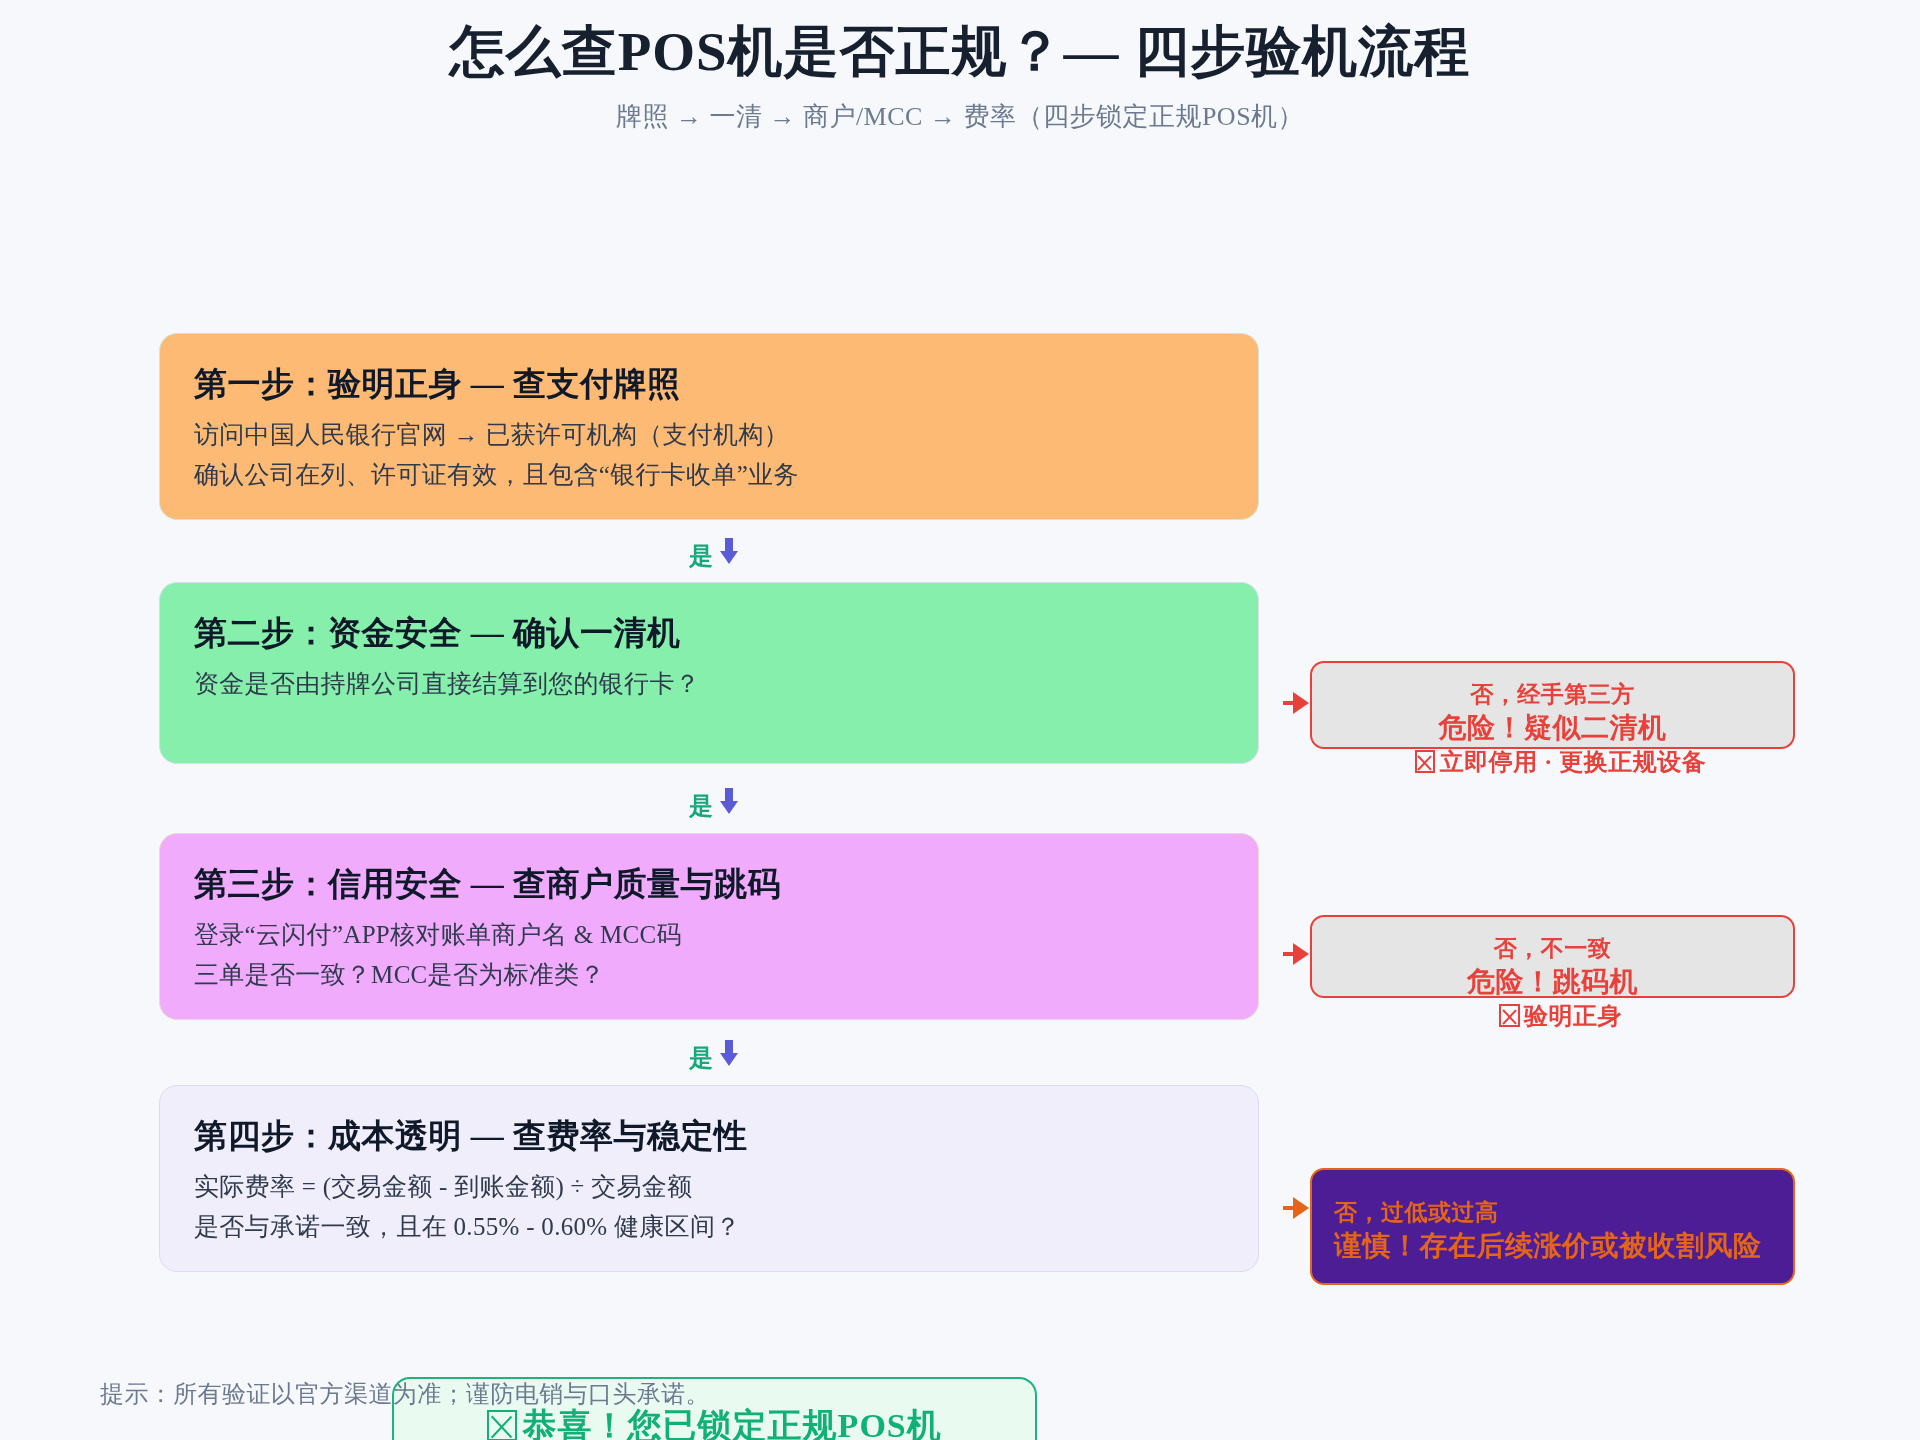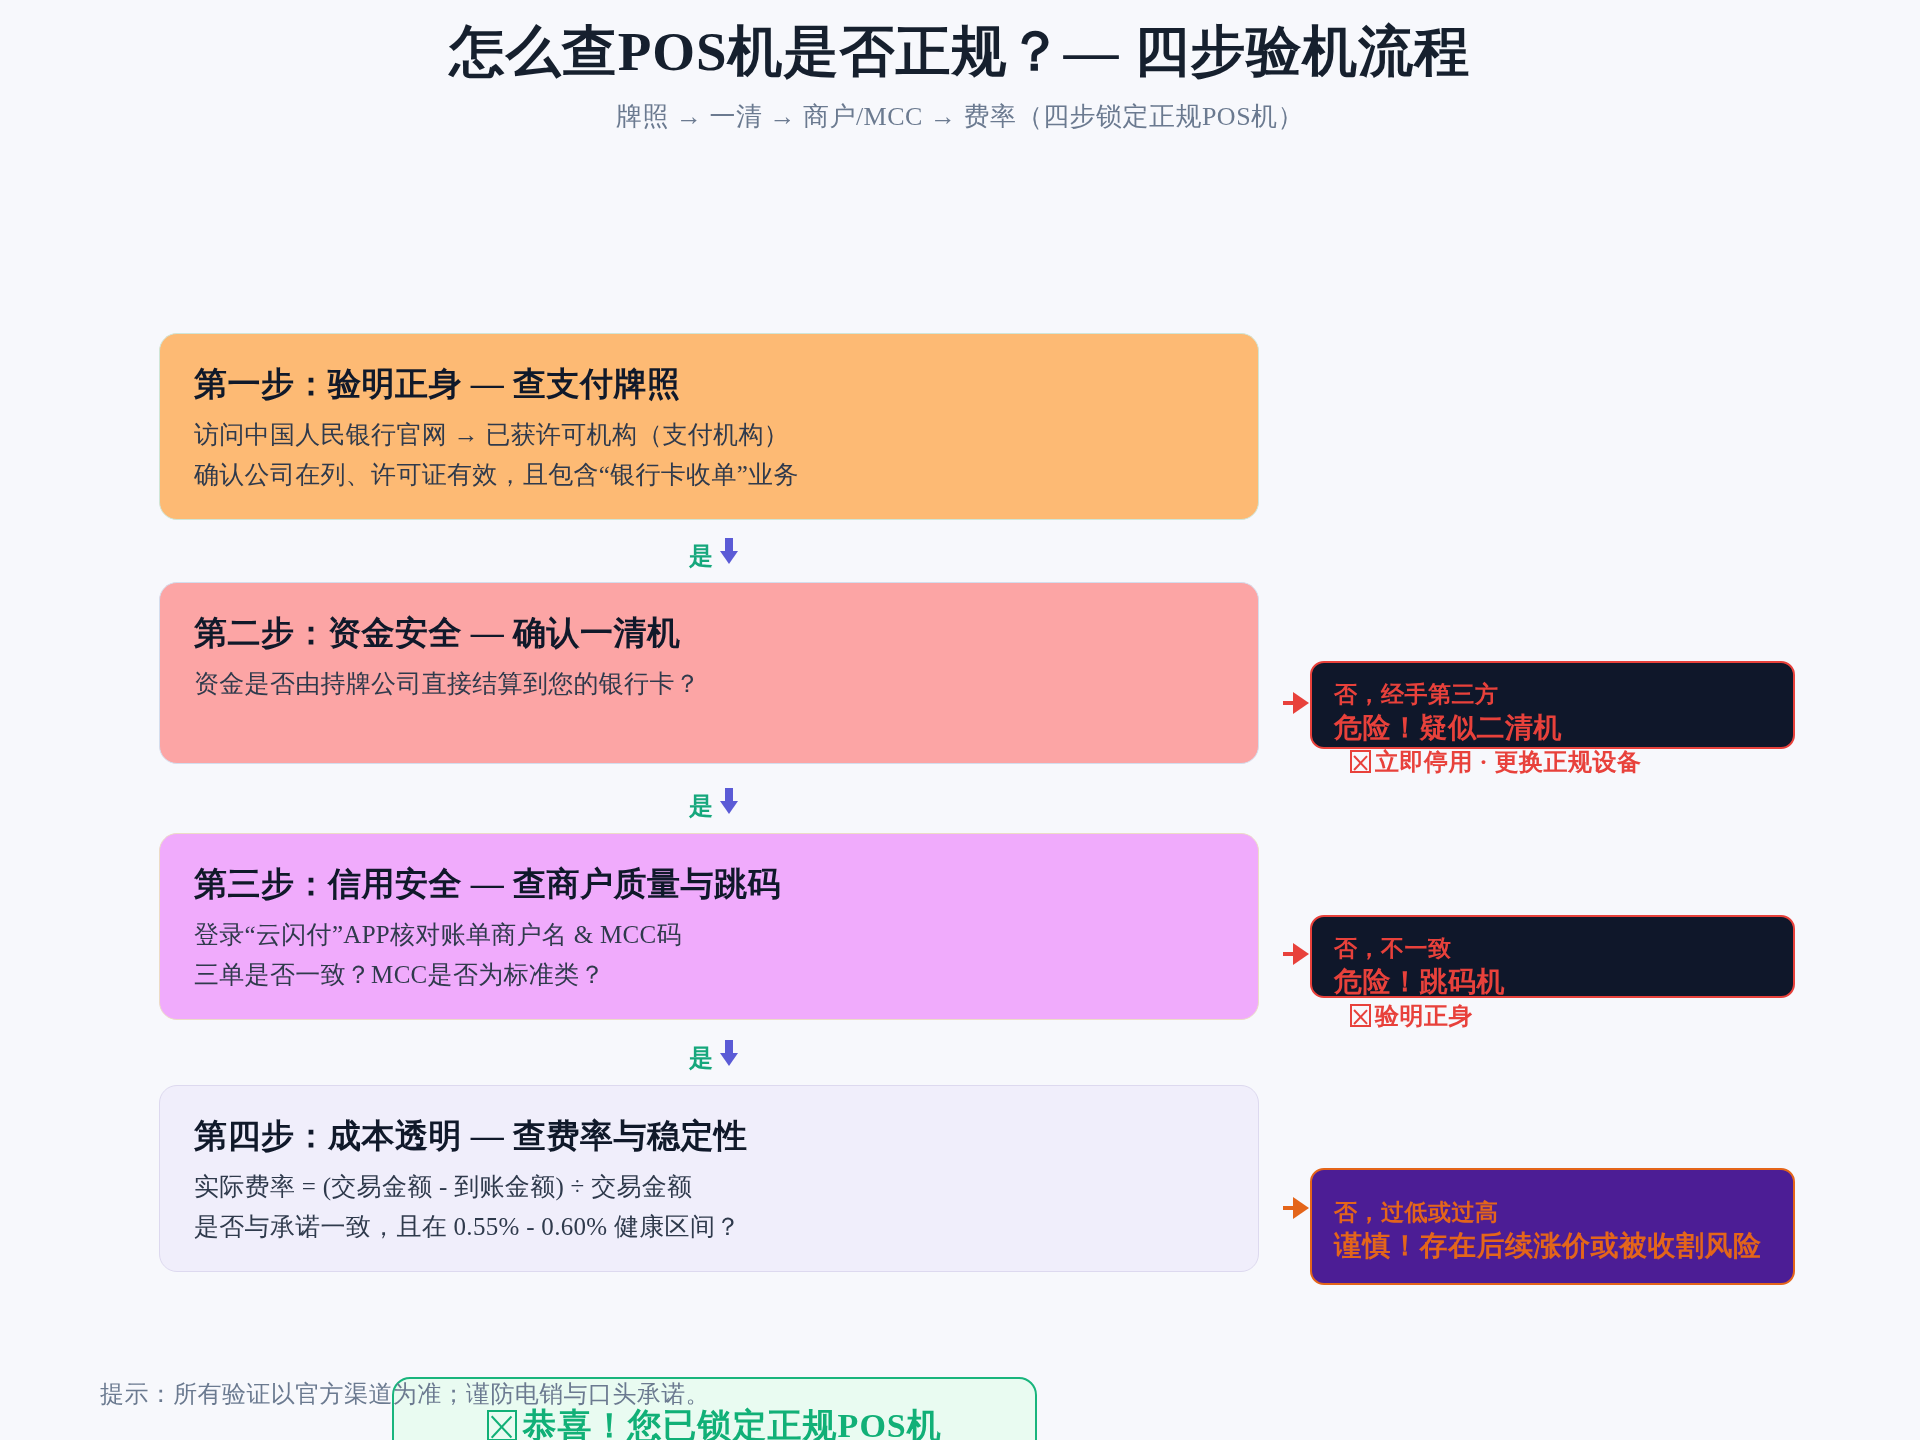--- a/index.html
+++ b/index.html
@@ -67,21 +67,21 @@
     color: #2f3a4c;
     line-height: 1.45;
     margin-top: 11px;
     letter-spacing: 0.3px;
   }
   .step-box .step-line + .step-line {
     margin-top: 4px;
   }
 
   .s1 { background: #fdba74; border-color: #cfe6d8; }
-  .s2 { background: #fca5a5; border-color: #d4deee; }
+  .s2 { background: #86efac; border-color: #d4deee; }
   .s3 { background: #f0abfc; border-color: #ecdcc6; }
   .s4 { background: #f0eefb; border-color: #ddd9ef; }
 
   
   .connector {
     position: absolute;
     left: 159px;
     width: 1100px;
     display: flex;
     align-items: center;
@@ -140,22 +140,23 @@
   }
   .side-warn .warn-action {
     font-size: 24px;
     font-weight: bold;
     line-height: 1.25;
     letter-spacing: 0.5px;
     padding-left: 16px;
   }
 
   .warn-red {
-    background: #0f172a;
+    background: #e5e5e5;
     border: 2.5px solid #e8413b;
+    text-align: center;
   }
   .warn-red .warn-cond,
   .warn-red .warn-main,
   .warn-red .warn-action { color: #e8413b; }
 
   .warn-orange {
     background: #4c1d95;
     border: 2.5px solid #e4651a;
   }
   .warn-orange .warn-cond,

